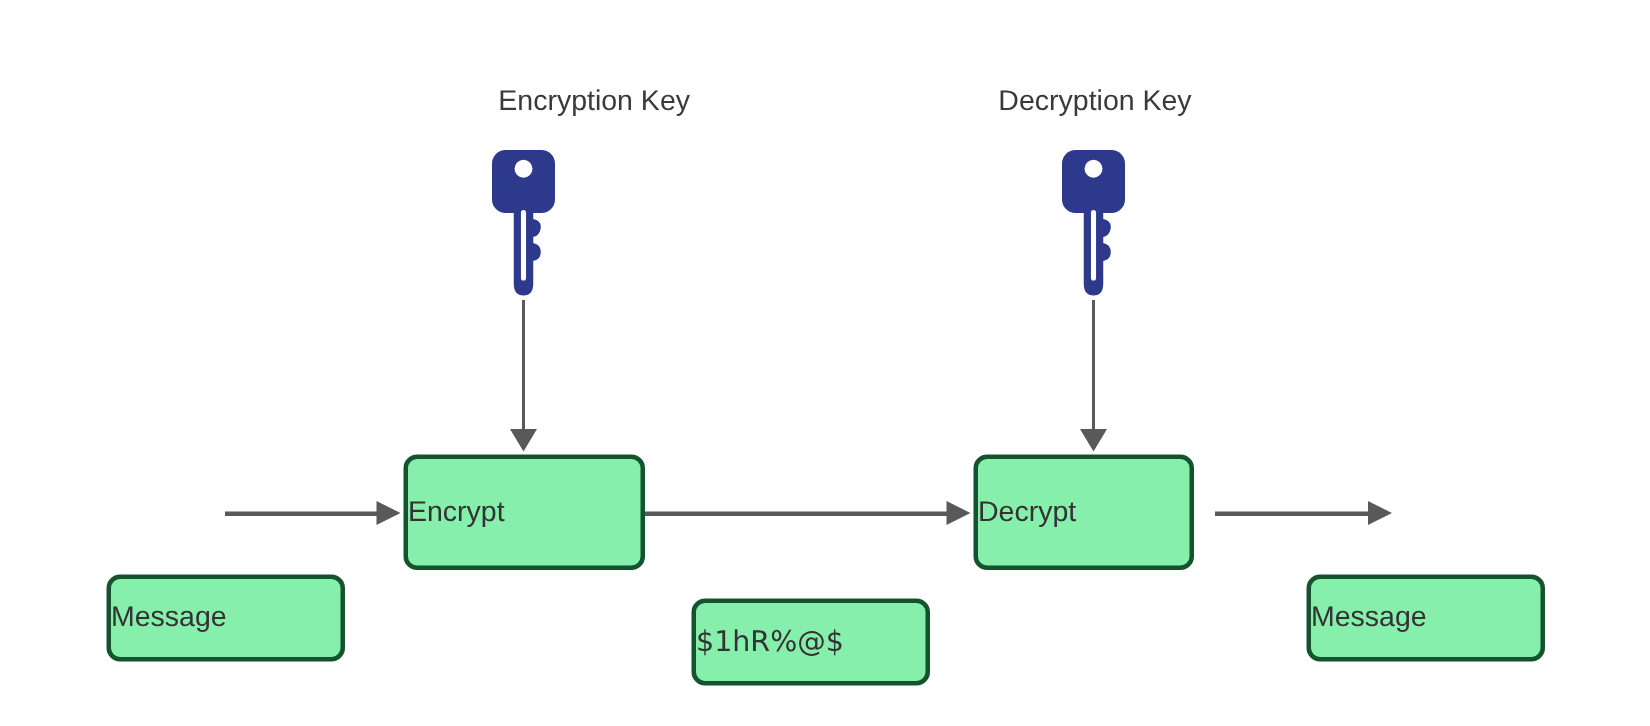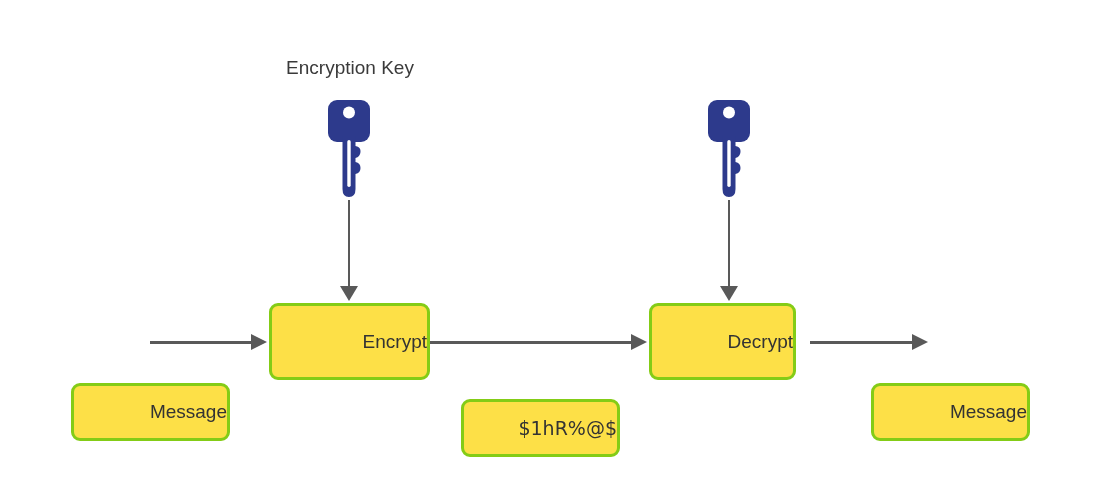--- a/index.html
+++ b/index.html
@@ -15,26 +15,26 @@
     font-family: "Liberation Sans", sans-serif;
     color: #333333;
     overflow: hidden;
   }
   .abs { position: absolute; }
 
   
   .node {
     position: absolute;
     box-sizing: border-box;
-    background: #fde047;
-    border: 3px solid #84cc16;
+    background: #86efac;
+    border: 3px solid #14532d;
     border-radius: 9px;
     display: flex;
     align-items: center;
-    justify-content: flex-end;
+    justify-content: flex-start;
     font-size: 19px;
     color: #333333;
   }
   .cipher-text { font-family: "DejaVu Sans", sans-serif; font-size: 19px; }
 
   
   .key-label {
     position: absolute;
     width: 220px;
     text-align: center;
@@ -68,22 +68,23 @@
     border-right: 9px solid transparent;
     border-top: 15px solid #595959;
   }
   .key-svg { position: absolute; width: 44px; height: 102px; }
 </style>
 </head>
 <body>
 
 <div class="canvas">
 
-  <div class="key-label abs" style="left:240px; top:57px;">Encryption Key</div>
+  <div class="key-label abs" style="left:240px; top:57px;text-align:right;">Encryption Key</div>
 
+  <div class="key-label abs" style="left:620px; top:57px;">Decryption Key</div>
 
   <svg class="key-svg" style="left:327px; top:100px;" viewBox="0 0 44 102">
     <g fill="#2d3a8c">
       <rect x="1" y="0" width="42" height="42" rx="9"></rect>
       <path d="M15.5 36 L28.5 36 L28.5 46 Q34 47 33.5 52 Q33 57 28.5 58 L28.5 62 Q33.5 63 33.5 68 Q33.5 73 28.5 74 L28.5 89 Q28.5 97 22 97 Q15.5 97 15.5 89 Z"></path>
     </g>
     <circle cx="22" cy="12.5" r="6" fill="#ffffff"></circle>
     <rect x="20.3" y="40" width="3.4" height="47" rx="1.7" fill="#ffffff"></rect>
   </svg>
 

